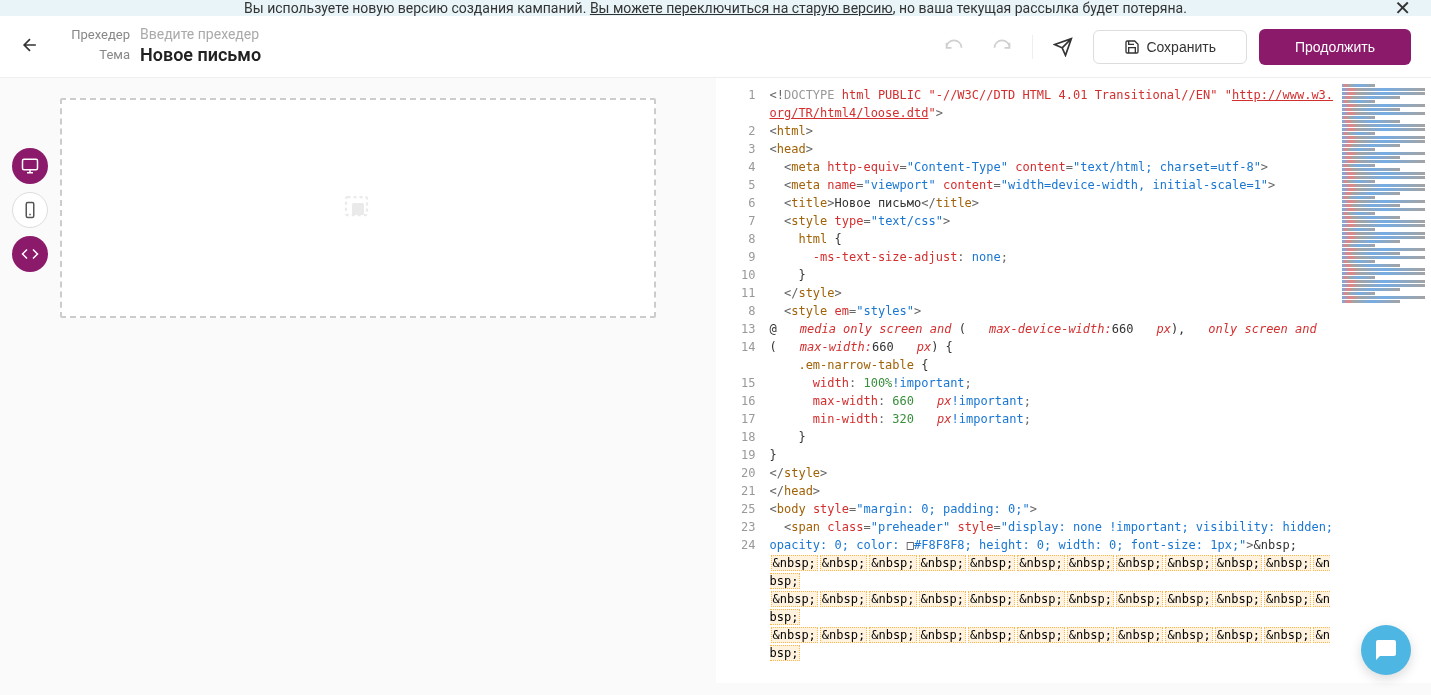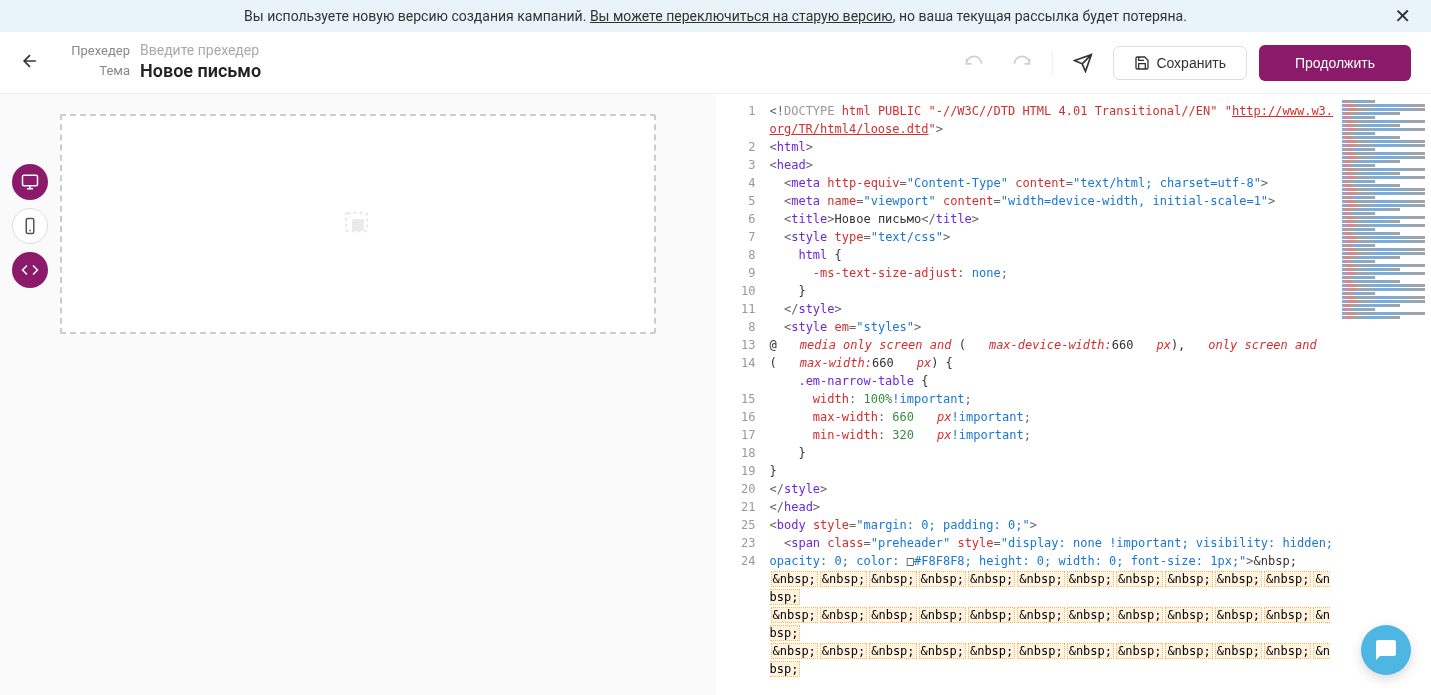--- a/index.html
+++ b/index.html
@@ -1,33 +1,33 @@
 <!DOCTYPE html>
 <html><head>
 <meta charset="utf-8">
 <style>
 * { margin: 0; padding: 0; box-sizing: border-box; }
 body { font-family: -apple-system, BlinkMacSystemFont, "Segoe UI", Roboto, sans-serif; background: #fafafa; overflow: hidden; }
 
-.banner { background: #e8f4f8; padding: 8px 40px; display: flex; align-items: center; justify-content: center; position: relative; font-size: 14px; color: #333; }
+.banner { background: #e8f4f8; padding: 0 40px; display: flex; align-items: center; justify-content: center; position: relative; font-size: 14px; color: #333; }
 .banner a { color: #333; text-decoration: underline; }
 .banner-close { position: absolute; right: 20px; cursor: pointer; font-size: 20px; color: #333; }
 
 .header { display: flex; align-items: center; padding: 10px 20px; background: #fff; border-bottom: 1px solid #eee; }
 .back-btn { margin-right: 20px; cursor: pointer; }
 .header-fields { flex: 1; }
 .field-row { display: flex; align-items: center; margin-bottom: 2px; }
 .field-label { color: #888; font-size: 13px; width: 70px; text-align: right; margin-right: 10px; }
 .field-value { font-size: 18px; font-weight: 600; color: #212121; }
 .field-placeholder { font-size: 14px; color: #aaa; }
 .header-actions { display: flex; align-items: center; gap: 12px; }
 .icon-btn { background: none; border: none; cursor: pointer; padding: 8px; color: #888; display: flex; align-items: center; }
 .icon-btn.disabled { opacity: 0.4; cursor: default; }
 .send-icon-btn { padding: 8px; }
-.save-btn { background: #fff; border: 1px solid #ddd; border-radius: 6px; padding: 8px 20px; font-size: 14px; color: #333; cursor: pointer; display: flex; align-items: center; gap: 6px; }
+.save-btn { background: #fff; border: 1px solid #ddd; border-radius: 6px; padding: 8px 30px; font-size: 14px; color: #333; cursor: pointer; display: flex; align-items: center; gap: 6px; }
 .continue-btn { background: #8b1a6b; color: #fff; border: none; border-radius: 6px; padding: 10px 36px; font-size: 14px; cursor: pointer; font-weight: 500; }
 
 .main { display: flex; height: calc(100vh - 90px); position: relative; }
 
 .sidebar-tools { position: absolute; left: 12px; top: 70px; display: flex; flex-direction: column; gap: 8px; z-index: 10; }
 .tool-btn { width: 36px; height: 36px; border-radius: 50%; border: none; cursor: pointer; display: flex; align-items: center; justify-content: center; }
 .tool-btn.active { background: #8b1a6b; color: #fff; }
 .tool-btn.inactive { background: #fff; border: 1px solid #ddd; color: #555; }
 
 .preview-pane { width: 50%; background: #fafafa; padding: 20px 60px; overflow: auto; }
@@ -40,21 +40,21 @@
 .code-content { flex: 1; padding: 8px 0; font-family: Menlo, Monaco, monospace; font-size: 12px; line-height: 18px; overflow: auto; }
 .code-line { height: 18px; white-space: pre; padding-left: 4px; }
 .code-line.wrap { height: auto; white-space: pre-wrap; word-break: break-all; }
 .minimap { width: 95px; background: #fff; padding: 6px; overflow: hidden; }
 .minimap-content { font-size: 2px; line-height: 3px; color: #aaa; word-break: break-all; }
 .minimap-line { height: 3px; background: linear-gradient(90deg, #1976d2 0%, #d32f2f 10%, #666 20%, #1976d2 50%, #666 100%); margin-bottom: 1px; opacity: 0.6; }
 .minimap-line.short { width: 40%; }
 .minimap-line.med { width: 70%; }
 
 
-.t-tag { color: #6d28d9; }
+.t-tag { color: #a16207; }
 .t-str { color: #1976d2; }
 .t-punc { color: #666; }
 .t-doctype { color: #999; }
 .t-redattr { color: #d32f2f; }
 .t-prop { color: #d32f2f; }
 .t-val { color: #1976d2; }
 .t-num { color: #388e3c; }
 .t-media { color: #d32f2f; font-style: italic; padding-left: 23px; }
 .t-link { color: #d32f2f; text-decoration: underline; }
 .t-plain { color: #333; }

